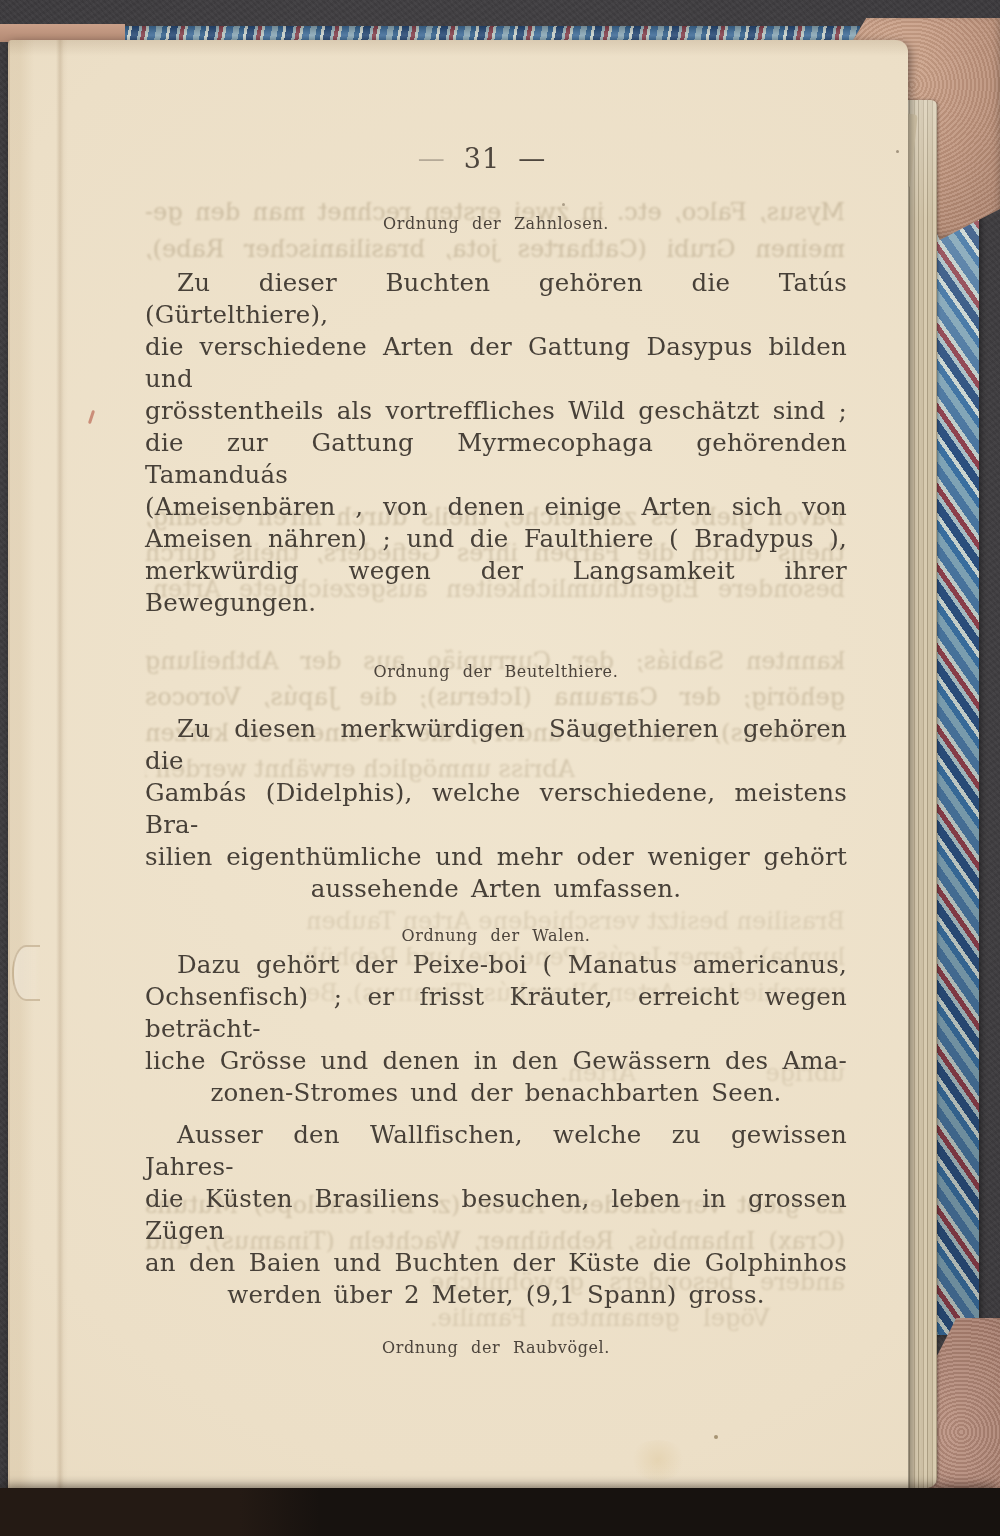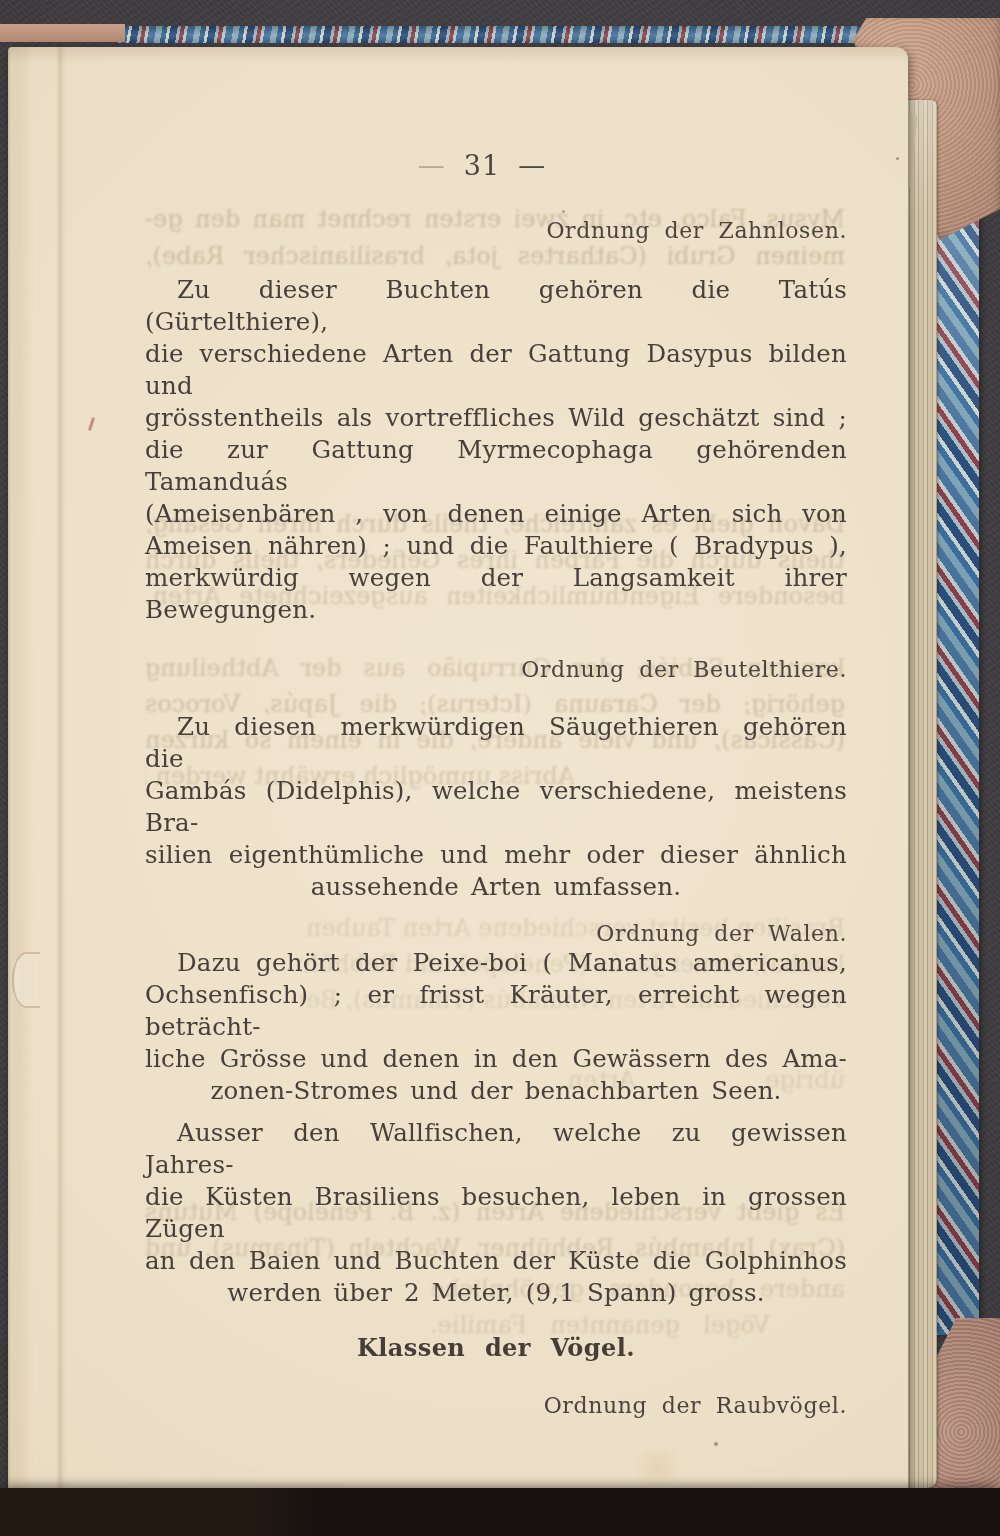--- a/index.html
+++ b/index.html
@@ -69,21 +69,21 @@
     background:linear-gradient(90deg,#e4d6bc,#cfc1a5);
     border-radius:4px;transform:rotate(6deg);
   }
   .bottom-shadow{
     position:absolute;left:0;top:1488px;width:1000px;height:48px;
     background:linear-gradient(90deg,#241a14 0 24%, #17120f 32% 100%);
     box-shadow:0 -6px 10px -4px rgba(20,12,8,.55);
   }
   
   .page{
-    position:absolute;left:8px;top:47px;width:900px;height:1462px;
+    position:absolute;left:8px;top:40px;width:900px;height:1462px;
     border-radius:4px 12px 6px 4px;
     background:
       linear-gradient(180deg, rgba(120,90,60,.16), rgba(120,90,60,0) 16px),
       linear-gradient(0deg, rgba(120,90,60,.10), rgba(120,90,60,0) 18px),
       linear-gradient(90deg, rgba(150,120,85,.30) 0 2px, rgba(190,165,125,.20) 2px 12px, rgba(190,165,125,0) 26px),
       linear-gradient(90deg, rgba(130,100,65,0) 48px, rgba(130,100,65,.20) 52px, rgba(130,100,65,.04) 56px, rgba(130,100,65,0) 60px),
       radial-gradient(125% 92% at 55% 45%, #f0e5cf 0%, #ecdfc7 58%, #e5d6bb 100%);
     box-shadow:2px 3px 10px rgba(0,0,0,.45);
   }
   
@@ -102,37 +102,37 @@
     position:absolute;left:137px;top:103px;width:702px;
     color:#49413a;
   }
   .pageno{
     height:36px;text-align:center;padding-right:28px;
     font-size:27px;letter-spacing:1px;color:#4e463e;
   }
   .pageno .dash{margin:0 18px;}
   .pageno .dash-left{opacity:.35;}
   .order-heading{
-    text-align:right;font-size:22px;line-height:26px;
+    text-align:center;font-size:16px;line-height:26px;
     word-spacing:7px;letter-spacing:.6px;color:#4c443c;
   }
   .class-heading{
     text-align:center;font-size:24px;line-height:30px;font-weight:700;
     word-spacing:11px;letter-spacing:.4px;color:#453d36;
   }
   .paragraph{font-size:24.5px;color:#474038;}
   .pline{
     line-height:32px;word-spacing:4px;letter-spacing:.2px;white-space:nowrap;text-align:center;
   }
   .pline.just{text-align:justify;text-align-last:justify;white-space:normal;}
   .pline.indent{text-indent:32px;}
   
   #text-col > :nth-child(2){margin-top:32px;}
   #text-col > :nth-child(3){margin-top:30px;}
-  #text-col > :nth-child(4){margin-top:31px;}
+  #text-col > :nth-child(4){margin-top:40px;}
   #text-col > :nth-child(5){margin-top:28px;}
   #text-col > :nth-child(6){margin-top:18px;}
   #text-col > :nth-child(7){}
   #text-col > :nth-child(8){margin-top:10px;}
   #text-col > :nth-child(9){margin-top:24px;}
   #text-col > :nth-child(10){margin-top:30px;}
   #text-col > :nth-child(11){margin-top:32px;}
   
   .page-curl{
     position:absolute;left:4px;top:905px;width:26px;height:52px;
@@ -199,37 +199,36 @@
         <div class="pline just">grösstentheils als vortreffliches Wild geschätzt sind ;</div>
         <div class="pline just">die zur Gattung Myrmecophaga gehörenden Tamanduás</div>
         <div class="pline just">(Ameisenbären , von denen einige Arten sich von</div>
         <div class="pline just">Ameisen nähren) ; und die Faulthiere ( Bradypus ),</div>
         <div class="pline just">merkwürdig wegen der Langsamkeit ihrer Bewegungen.</div>
       </div>
       <div class="block order-heading">Ordnung der Beutelthiere.</div>
       <div class="block paragraph">
         <div class="pline just indent">Zu diesen merkwürdigen Säugethieren gehören die</div>
         <div class="pline just">Gambás (Didelphis), welche verschiedene, meistens Bra-</div>
-        <div class="pline just">silien eigenthümliche und mehr oder dieser ähnlich</div>
+        <div class="pline just">silien eigenthümliche und mehr oder weniger gehört</div>
         <div class="pline">aussehende Arten umfassen.</div>
       </div>
       <div class="block order-heading">Ordnung der Walen.</div>
       <div class="block paragraph">
         <div class="pline just indent">Dazu gehört der Peixe-boi ( Manatus americanus,</div>
         <div class="pline just">Ochsenfisch) ; er frisst Kräuter, erreicht wegen beträcht-</div>
         <div class="pline just">liche Grösse und denen in den Gewässern des Ama-</div>
         <div class="pline">zonen-Stromes und der benachbarten Seen.</div>
       </div>
       <div class="block paragraph">
         <div class="pline just indent">Ausser den Wallfischen, welche zu gewissen Jahres-</div>
         <div class="pline just">die Küsten Brasiliens besuchen, leben in grossen Zügen</div>
         <div class="pline just">an den Baien und Buchten der Küste die Golphinhos</div>
         <div class="pline">werden über 2 Meter, (9,1 Spann) gross.</div>
       </div>
-      <div class="block class-heading">Klassen der Vögel.</div>
       <div class="block order-heading">Ordnung der Raubvögel.</div>
     </div>
 
   <div class="page-curl"></div>
   <div class="speck speck-a"></div>
   <div class="speck speck-b"></div>
   <div class="speck speck-c"></div>
   <div class="red-tick"></div>
   <div class="stain"></div>
 </div>

